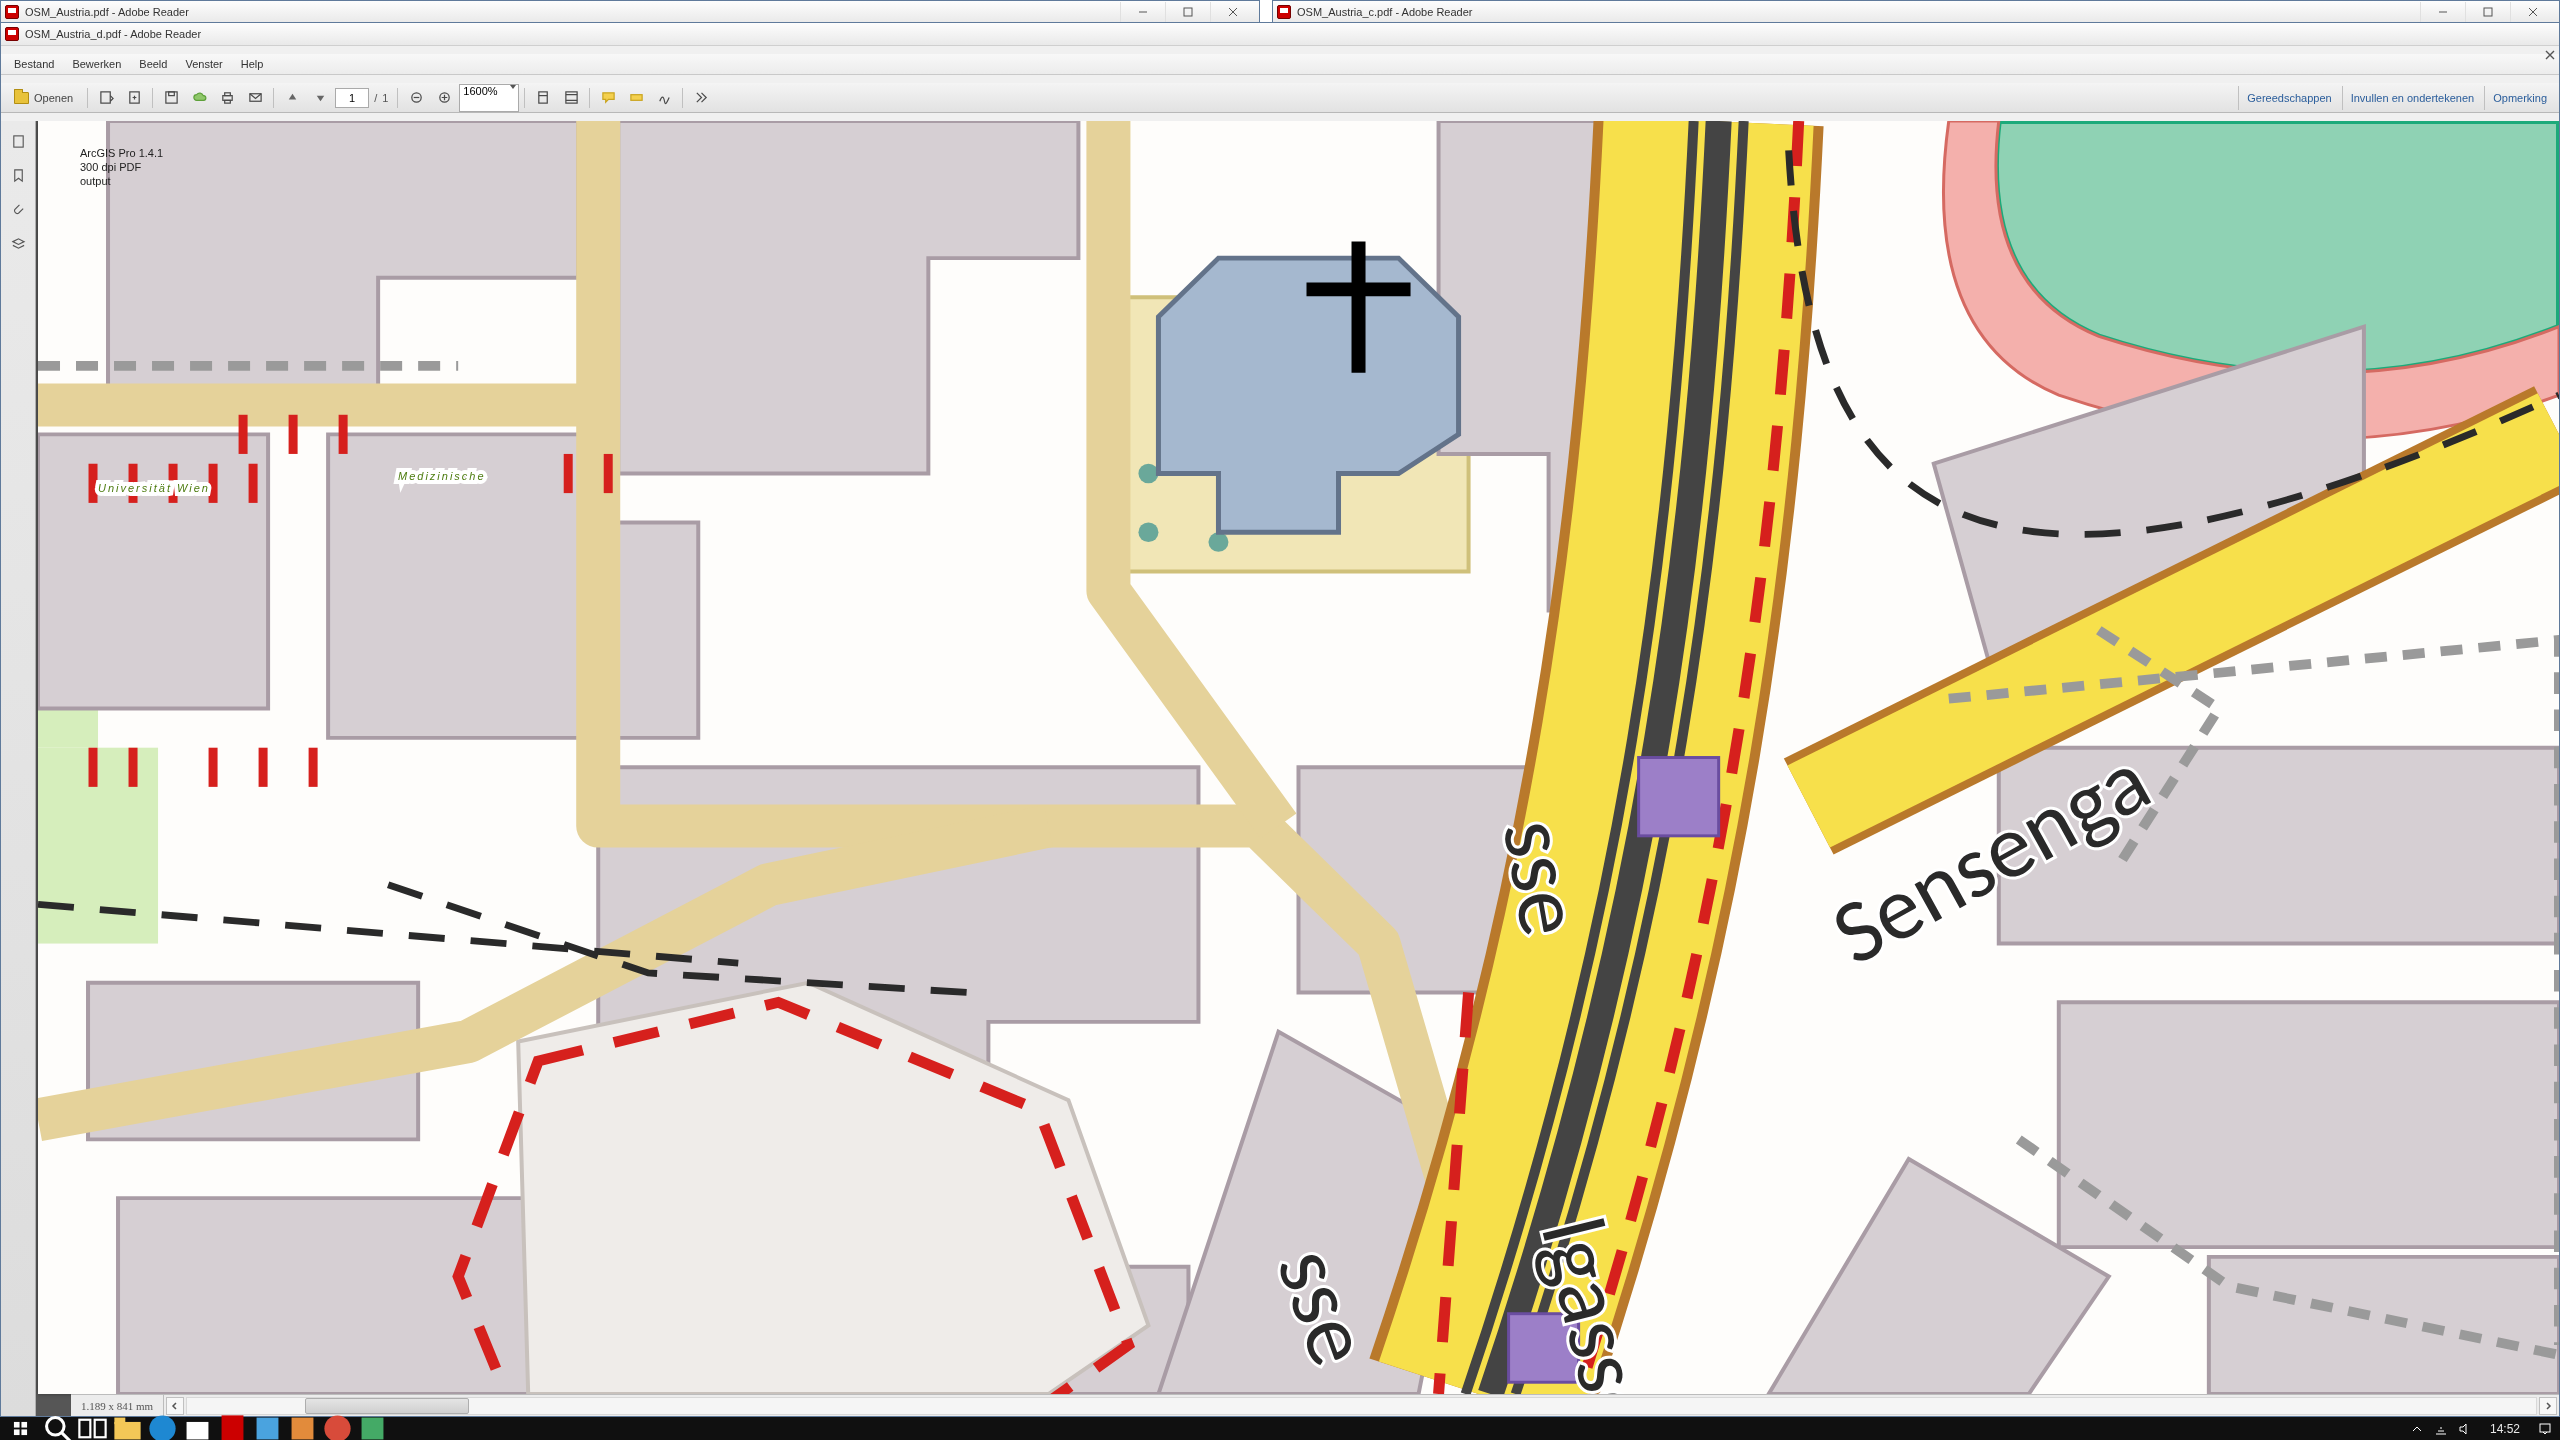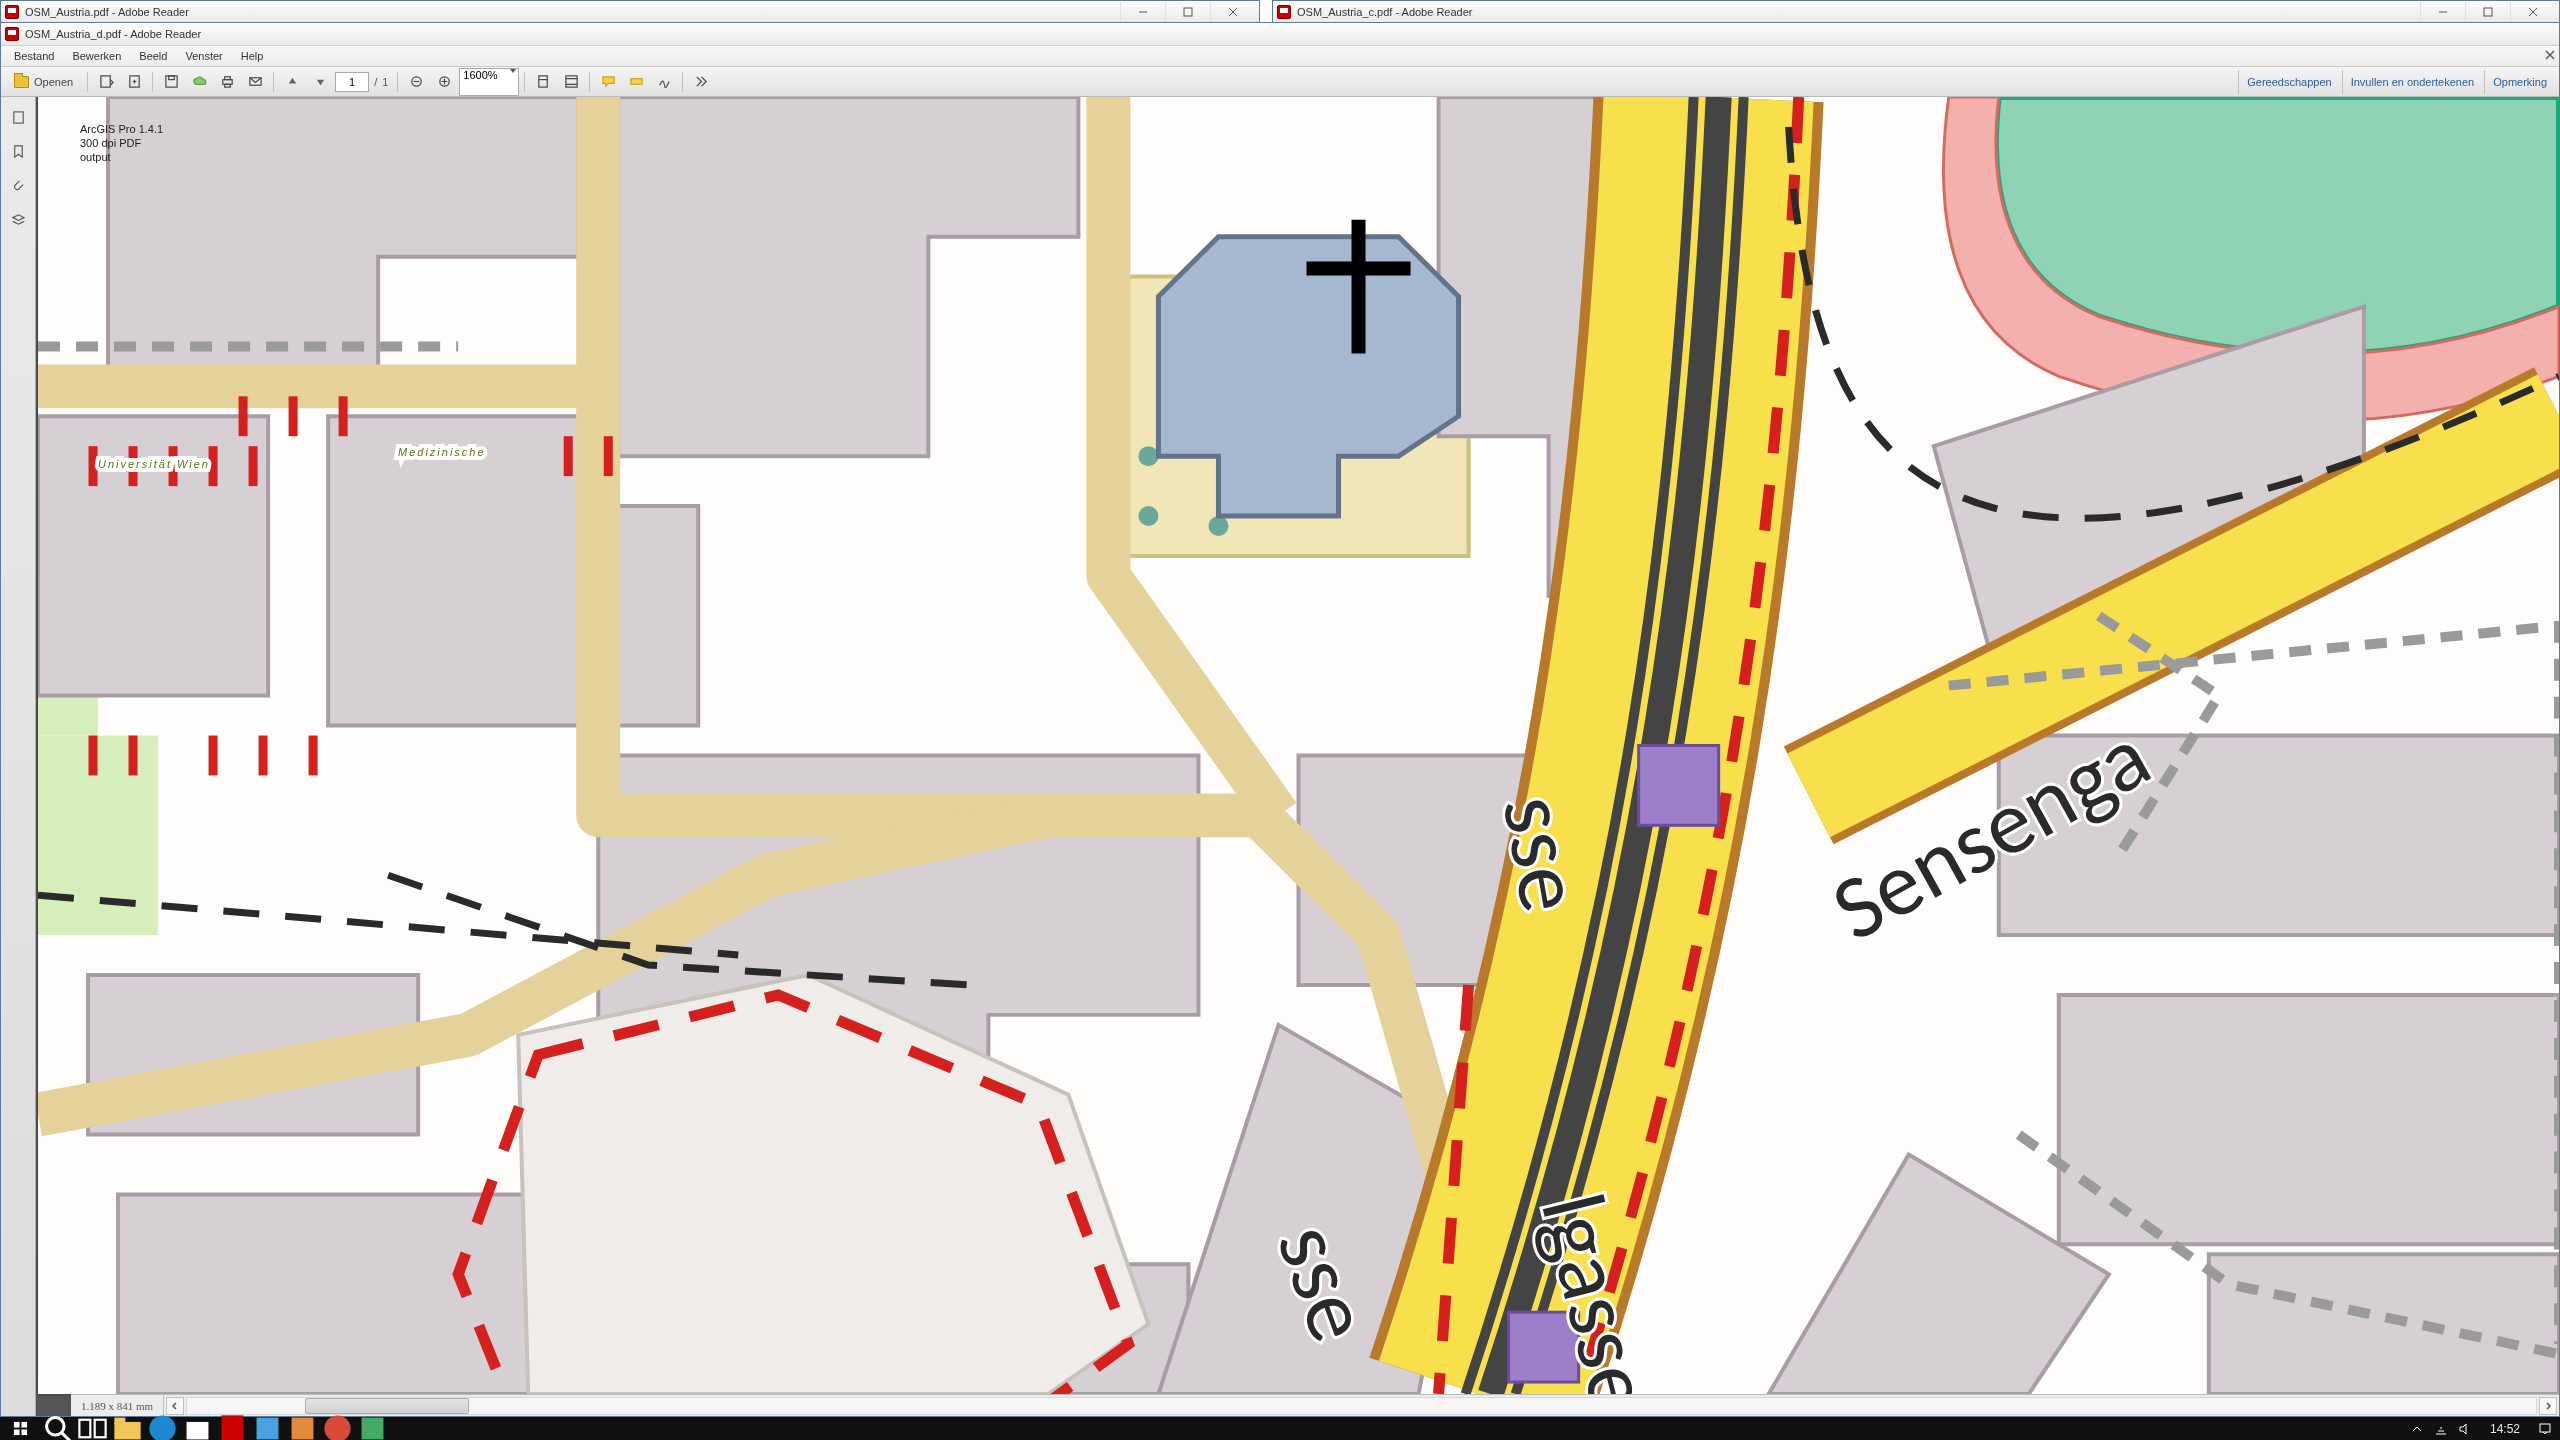--- a/index.html
+++ b/index.html
@@ -1,21 +1,21 @@
 <!DOCTYPE html>
 <html><head>
 <meta charset="utf-8">
 <style>
 * { margin: 0; padding: 0; box-sizing: border-box; font-family: "Segoe UI", Tahoma, sans-serif; font-size: 11px; user-select: none; }
 html, body { width: 2560px; height: 1440px; overflow: hidden; background: #fff; }
 
 
 .window { position: absolute; border: 1px solid #5f7a9b; background: #f0f0f0; display: flex; flex-direction: column; }
 .win-back  { left: 0;   top: 0;   width: 1260px; height: 34px; }
-.win-front { left: 0;   top: 22px; width: 2560px; height: 1395px; }
+.win-front { left: 0;   top: 22px; width: 2560px; height: 1395px; gap: 8px; }
 .win-right { left: 1272px; top: 0; width: 1288px; height: 34px; }
 
 .titlebar { height: 23px; background: linear-gradient(#fdfdfd,#e9e9e9); display: flex; align-items: center; padding: 0 4px; border-bottom: 1px solid #cfcfcf; }
 .titlebar .pdf-icon { width: 14px; height: 14px; background: #c00; border: 1px solid #700; border-radius: 2px; margin-right: 6px; position: relative; }
 .titlebar .pdf-icon::after { content: ""; position: absolute; inset: 2px 2px 5px 2px; background: #fff; }
 .titlebar .title-text { flex: 1; color: #333; white-space: nowrap; overflow: hidden; text-overflow: ellipsis; }
 .titlebar .win-btn { width: 45px; height: 20px; display: flex; align-items: center; justify-content: center; border-left: 1px solid #e0e0e0; cursor: pointer; }
 .titlebar .win-btn svg { width: 10px; height: 10px; stroke: #555; stroke-width: 1; fill: none; }
 .inner-close { position: absolute; right: 2px; top: 25px; width: 14px; height: 14px; display: flex; align-items: center; justify-content: center; cursor: pointer; }
 .inner-close svg { width: 10px; height: 10px; stroke: #555; stroke-width: 1.4; }

